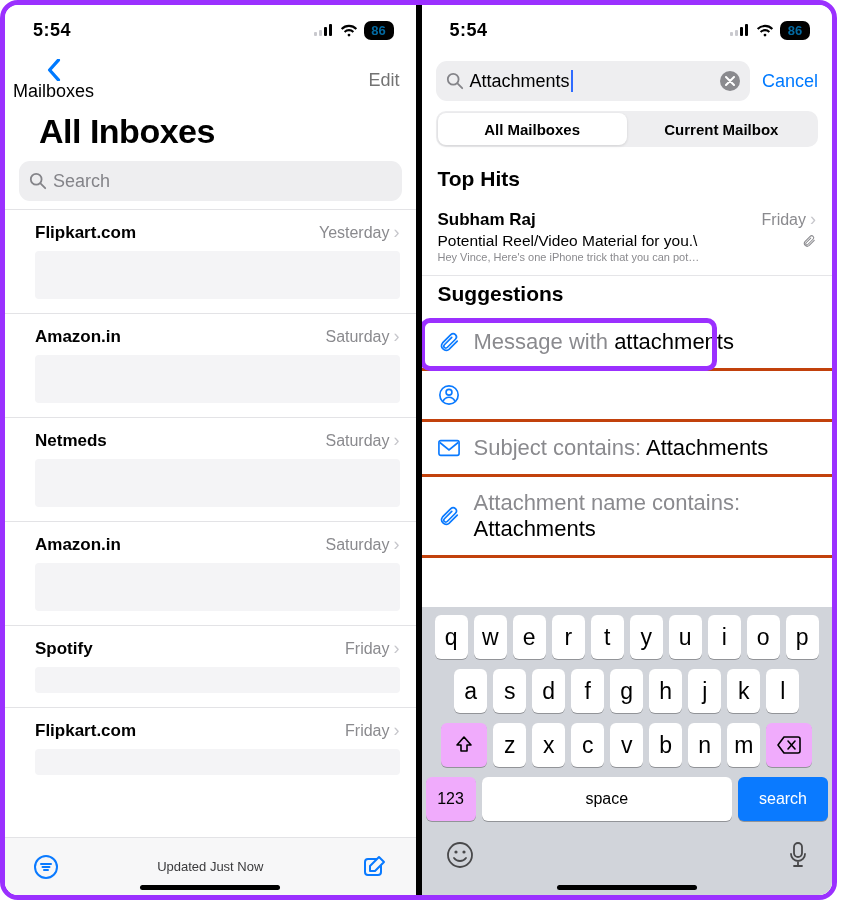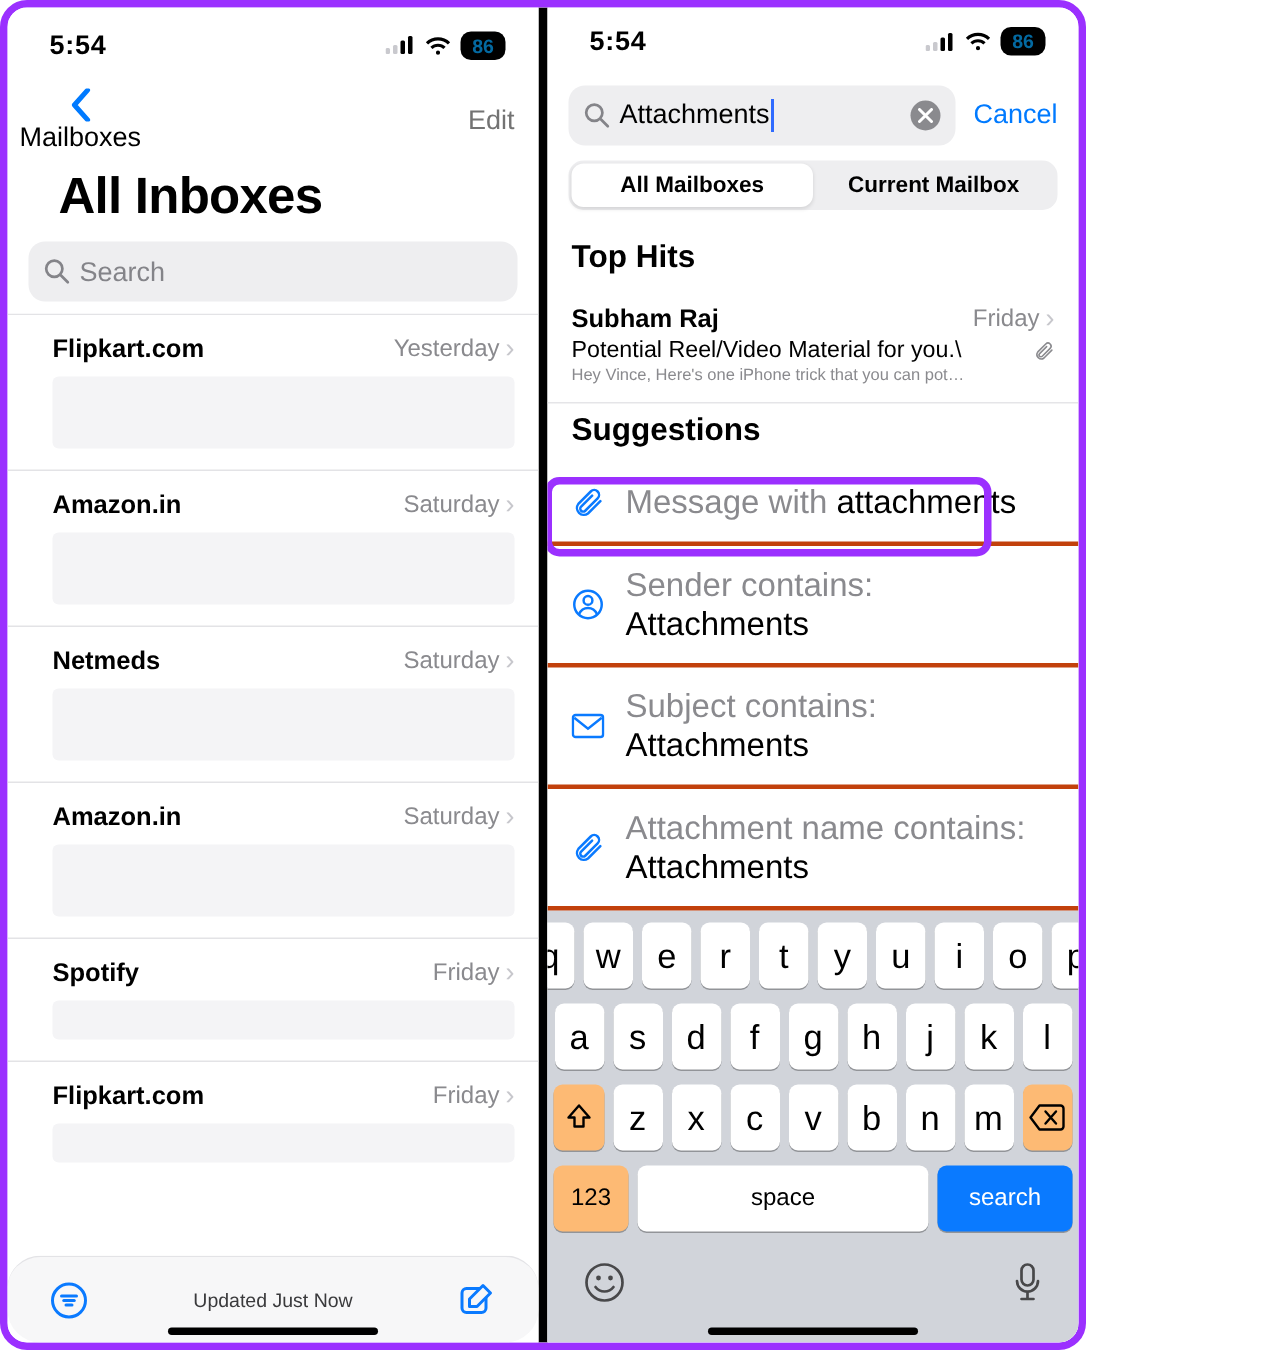--- a/index.html
+++ b/index.html
@@ -1,18 +1,18 @@
 <!DOCTYPE html>
 <html><head>
 <meta charset="utf-8">
 <style>
   * { box-sizing: border-box; margin: 0; padding: 0; font-family: -apple-system, "SF Pro Text", "Helvetica Neue", Arial, sans-serif; }
   body { background: #fff; }
   .outer {
-    width: 724px; height: 900px;
+    width: 837px; height: 900px;
     border: 5px solid #9b30ff;
     border-radius: 18px;
     display: flex;
     position: relative;
     overflow: hidden;
     background:#fff;
   }
   .divider {
     width: 6px; background: #000;
   }
@@ -60,21 +60,21 @@
   .row .blur {
     margin-top:8px; height:48px; border-radius:4px;
     background: #f4f4f6;
     filter: blur(0.5px);
   }
   .row.short .blur { height:26px; }
   .toolbar {
     height:58px; border-top:1px solid #e3e3e6;
     display:flex; align-items:center; justify-content:space-between;
     padding:0 28px; background:#f7f7f8;
-    font-size:13px; color:#3a3a3c;border-radius:22px;
+    font-size:13px; color:#3a3a3c;
   }
   .toolbar .center { flex:1; text-align:center; font-size:13px; color:#3a3a3c;}
   .home-ind { position:absolute; bottom:5px; left:50%; transform:translateX(-50%);
     width:140px; height:5px; background:#000; border-radius:3px; }
 
   
   .search-row {
     display:flex; align-items:center; gap:12px; padding: 6px 14px 10px;
   }
   .search-field {
@@ -118,21 +118,21 @@
   .kbd {
     background:#d1d4da; padding:8px 4px 6px;
   }
   .krow { display:flex; justify-content:center; gap:6px; margin-bottom:10px;}
   .key {
     background:#fff; border-radius:6px; height:44px; min-width:33px;
     display:flex; align-items:center; justify-content:center;
     font-size:23px; box-shadow:0 1px 0 rgba(0,0,0,0.3);
   }
   .key.wide { flex:1; }
-  .key.grey { background:#fdba74; }
+  .key.grey { background:#f0abfc; }
   .key.search { background:#0a7aff; color:#fff; font-size:17px; }
   .key.sm { font-size:16px; }
   .kbd-bottom {
     display:flex; align-items:center; justify-content:space-between;
     padding: 10px 20px 20px;
   }
   .chev { color:#c7c7cc; font-size:18px;}
   svg { display:block; }
 </style>
 </head>
@@ -310,21 +310,20 @@
           <div class="lbl">Message with <b>attachments</b></div>
         </div>
         <div class="sugg-row">
           <div class="icon">
             <svg width="22" height="22" viewBox="0 0 24 24">
               <circle cx="12" cy="12" r="10" stroke="#0a7aff" stroke-width="1.8" fill="none"></circle>
               <circle cx="12" cy="9" r="3.2" stroke="#0a7aff" stroke-width="1.8" fill="none"></circle>
               <path d="M5.5 19c1.3-3 4-4.5 6.5-4.5s5.2 1.5 6.5 4.5" stroke="#0a7aff" stroke-width="1.8" fill="none"></path>
             </svg>
           </div>
-          <div class="lbl">Sender contains: <b>Attachments</b></div>
         </div>
         <div class="sugg-row">
           <div class="icon">
             <svg width="22" height="18" viewBox="0 0 24 18">
               <rect x="1" y="1" width="22" height="16" rx="2" stroke="#0a7aff" stroke-width="1.8" fill="none"></rect>
               <path d="M2 3l10 8L22 3" stroke="#0a7aff" stroke-width="1.8" fill="none"></path>
             </svg>
           </div>
           <div class="lbl">Subject contains: <b>Attachments</b></div>
         </div>

